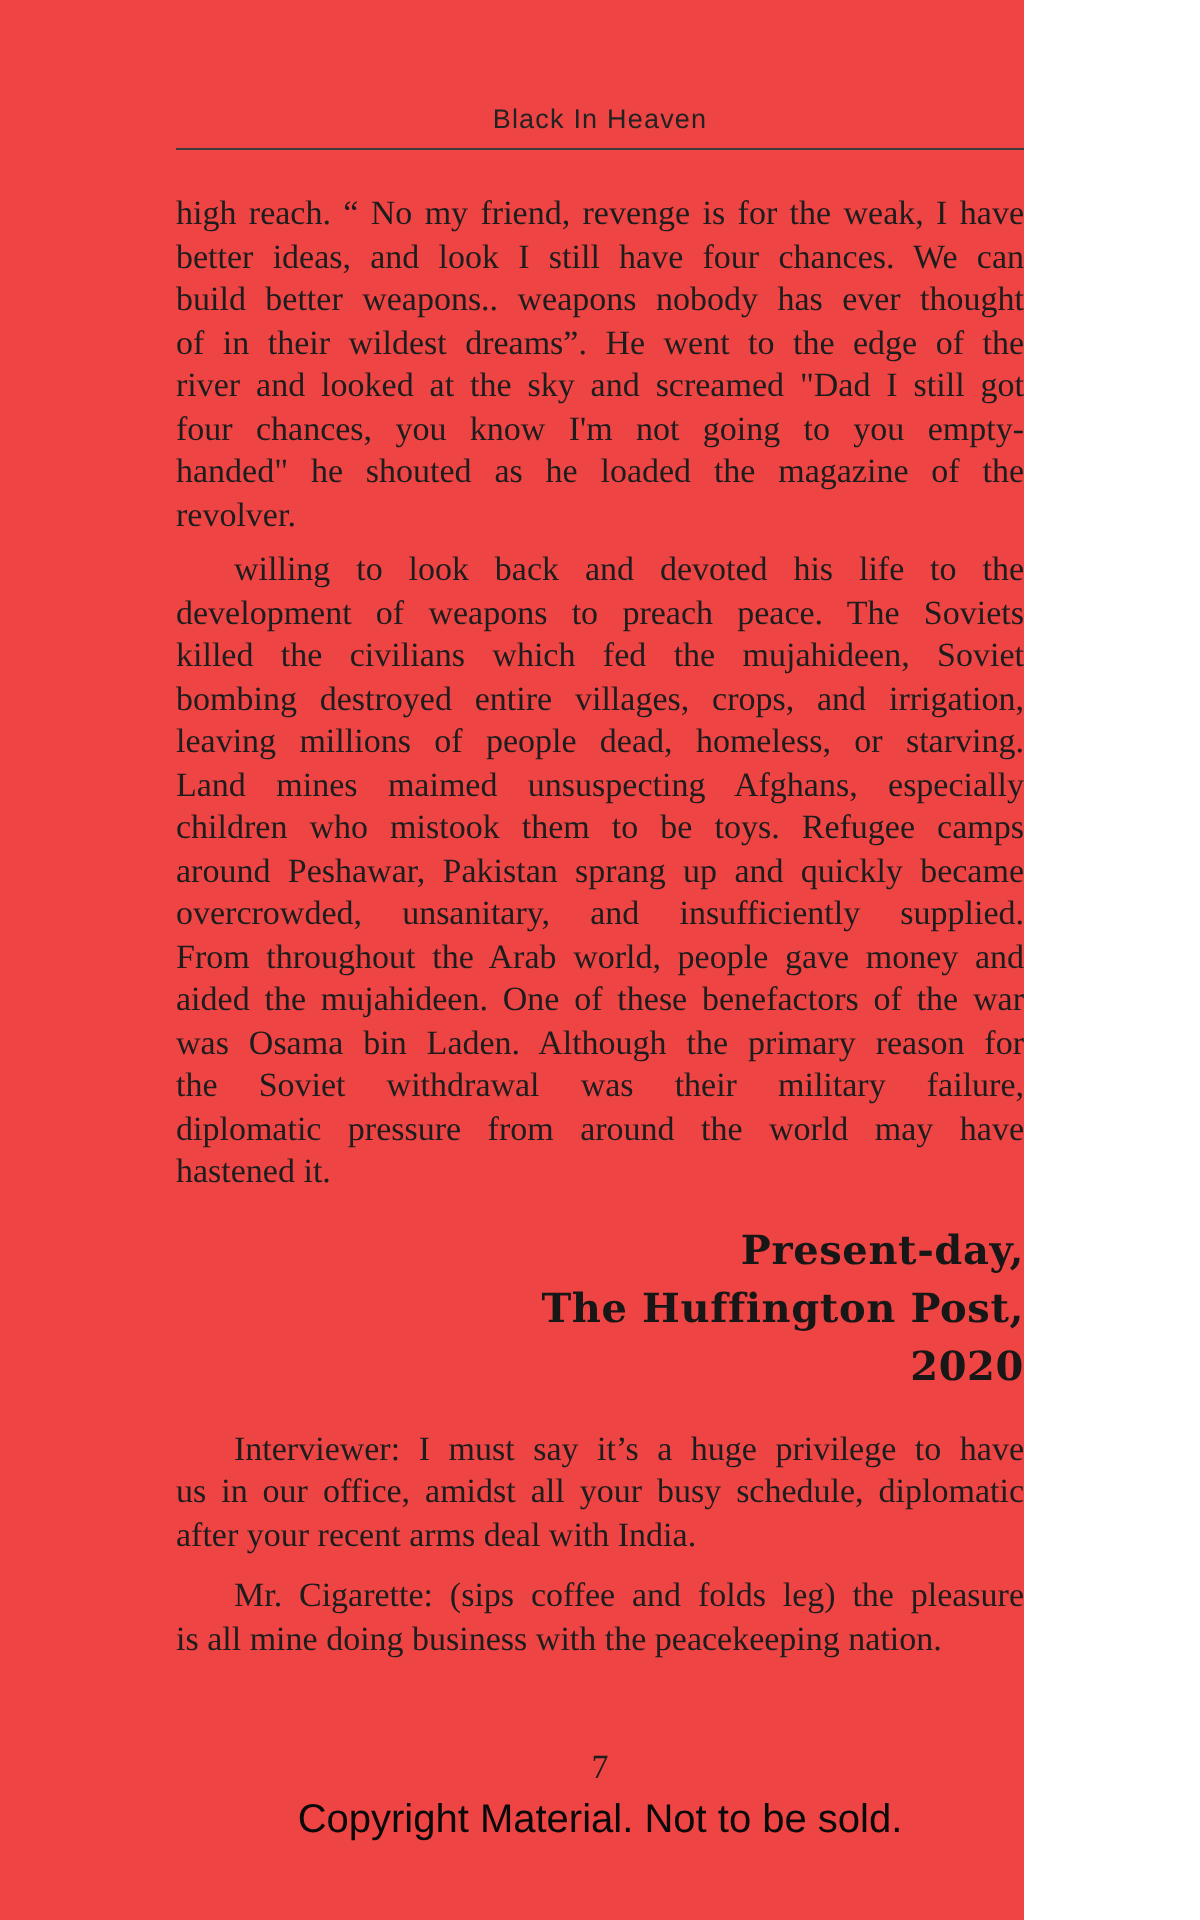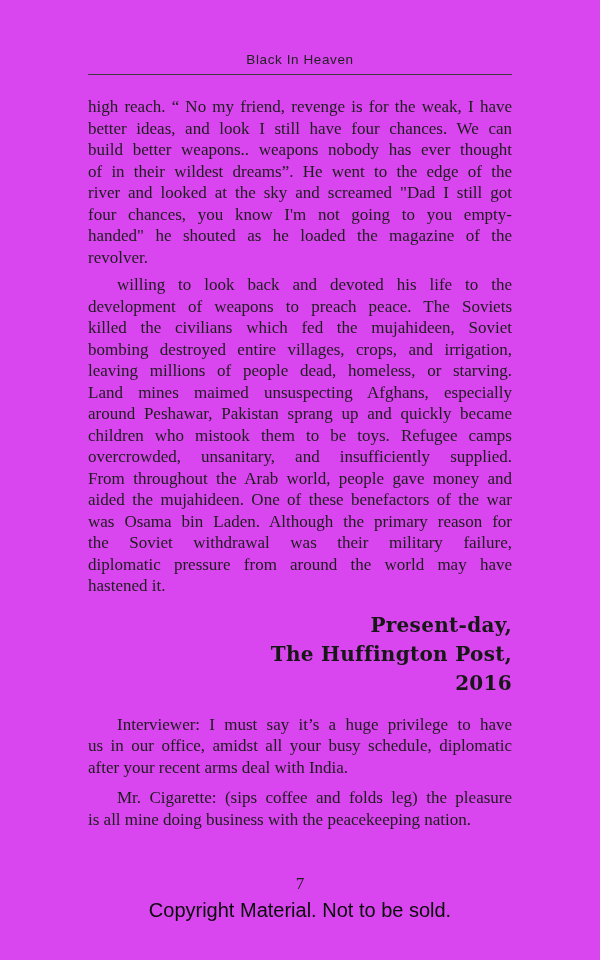--- a/index.html
+++ b/index.html
@@ -2,23 +2,23 @@
 <html><head>
 <meta charset="utf-8">
 <style>
   html, body {
     margin: 0;
     padding: 0;
     background: #ffffff;
   }
   .page {
     position: relative;
-    width: 600px;
+    width: 512px;
     height: 960px;
-    background: #d946ef;
+    background: #ef4444;
     overflow: hidden;
     color: #1d1d1d;
   }
 
   
   .running-head {
     position: absolute;
     top: 52px;
     left: 88px;
     width: 424px;
@@ -123,35 +123,35 @@
         <div class="line last">revolver.</div>
       </div>
 
     <div class="para indent">
         <div class="line">willing to look back and devoted his life to the</div>
         <div class="line">development of weapons to preach peace. The Soviets</div>
         <div class="line">killed the civilians which fed the mujahideen, Soviet</div>
         <div class="line">bombing destroyed entire villages, crops, and irrigation,</div>
         <div class="line">leaving millions of people dead, homeless, or starving.</div>
         <div class="line">Land mines maimed unsuspecting Afghans, especially</div>
+        <div class="line">children who mistook them to be toys. Refugee camps</div>
         <div class="line">around Peshawar, Pakistan sprang up and quickly became</div>
-        <div class="line">children who mistook them to be toys. Refugee camps</div>
         <div class="line">overcrowded, unsanitary, and insufficiently supplied.</div>
         <div class="line">From throughout the Arab world, people gave money and</div>
         <div class="line">aided the mujahideen. One of these benefactors of the war</div>
         <div class="line">was Osama bin Laden. Although the primary reason for</div>
         <div class="line">the Soviet withdrawal was their military failure,</div>
         <div class="line">diplomatic pressure from around the world may have</div>
         <div class="line last">hastened it.</div>
       </div>
 
     <div class="section-heading">
         <div class="line">Present-day,</div>
         <div class="line">The Huffington Post,</div>
-        <div class="line last">2016</div>
+        <div class="line last">2020</div>
       </div>
 
     <div class="para indent dialog-1">
         <div class="line">Interviewer: I must say it’s a huge privilege to have</div>
         <div class="line">us in our office, amidst all your busy schedule, diplomatic</div>
         <div class="line last">after your recent arms deal with India.</div>
       </div>
 
     <div class="para indent dialog-2">
         <div class="line">Mr. Cigarette: (sips coffee and folds leg) the pleasure</div>

